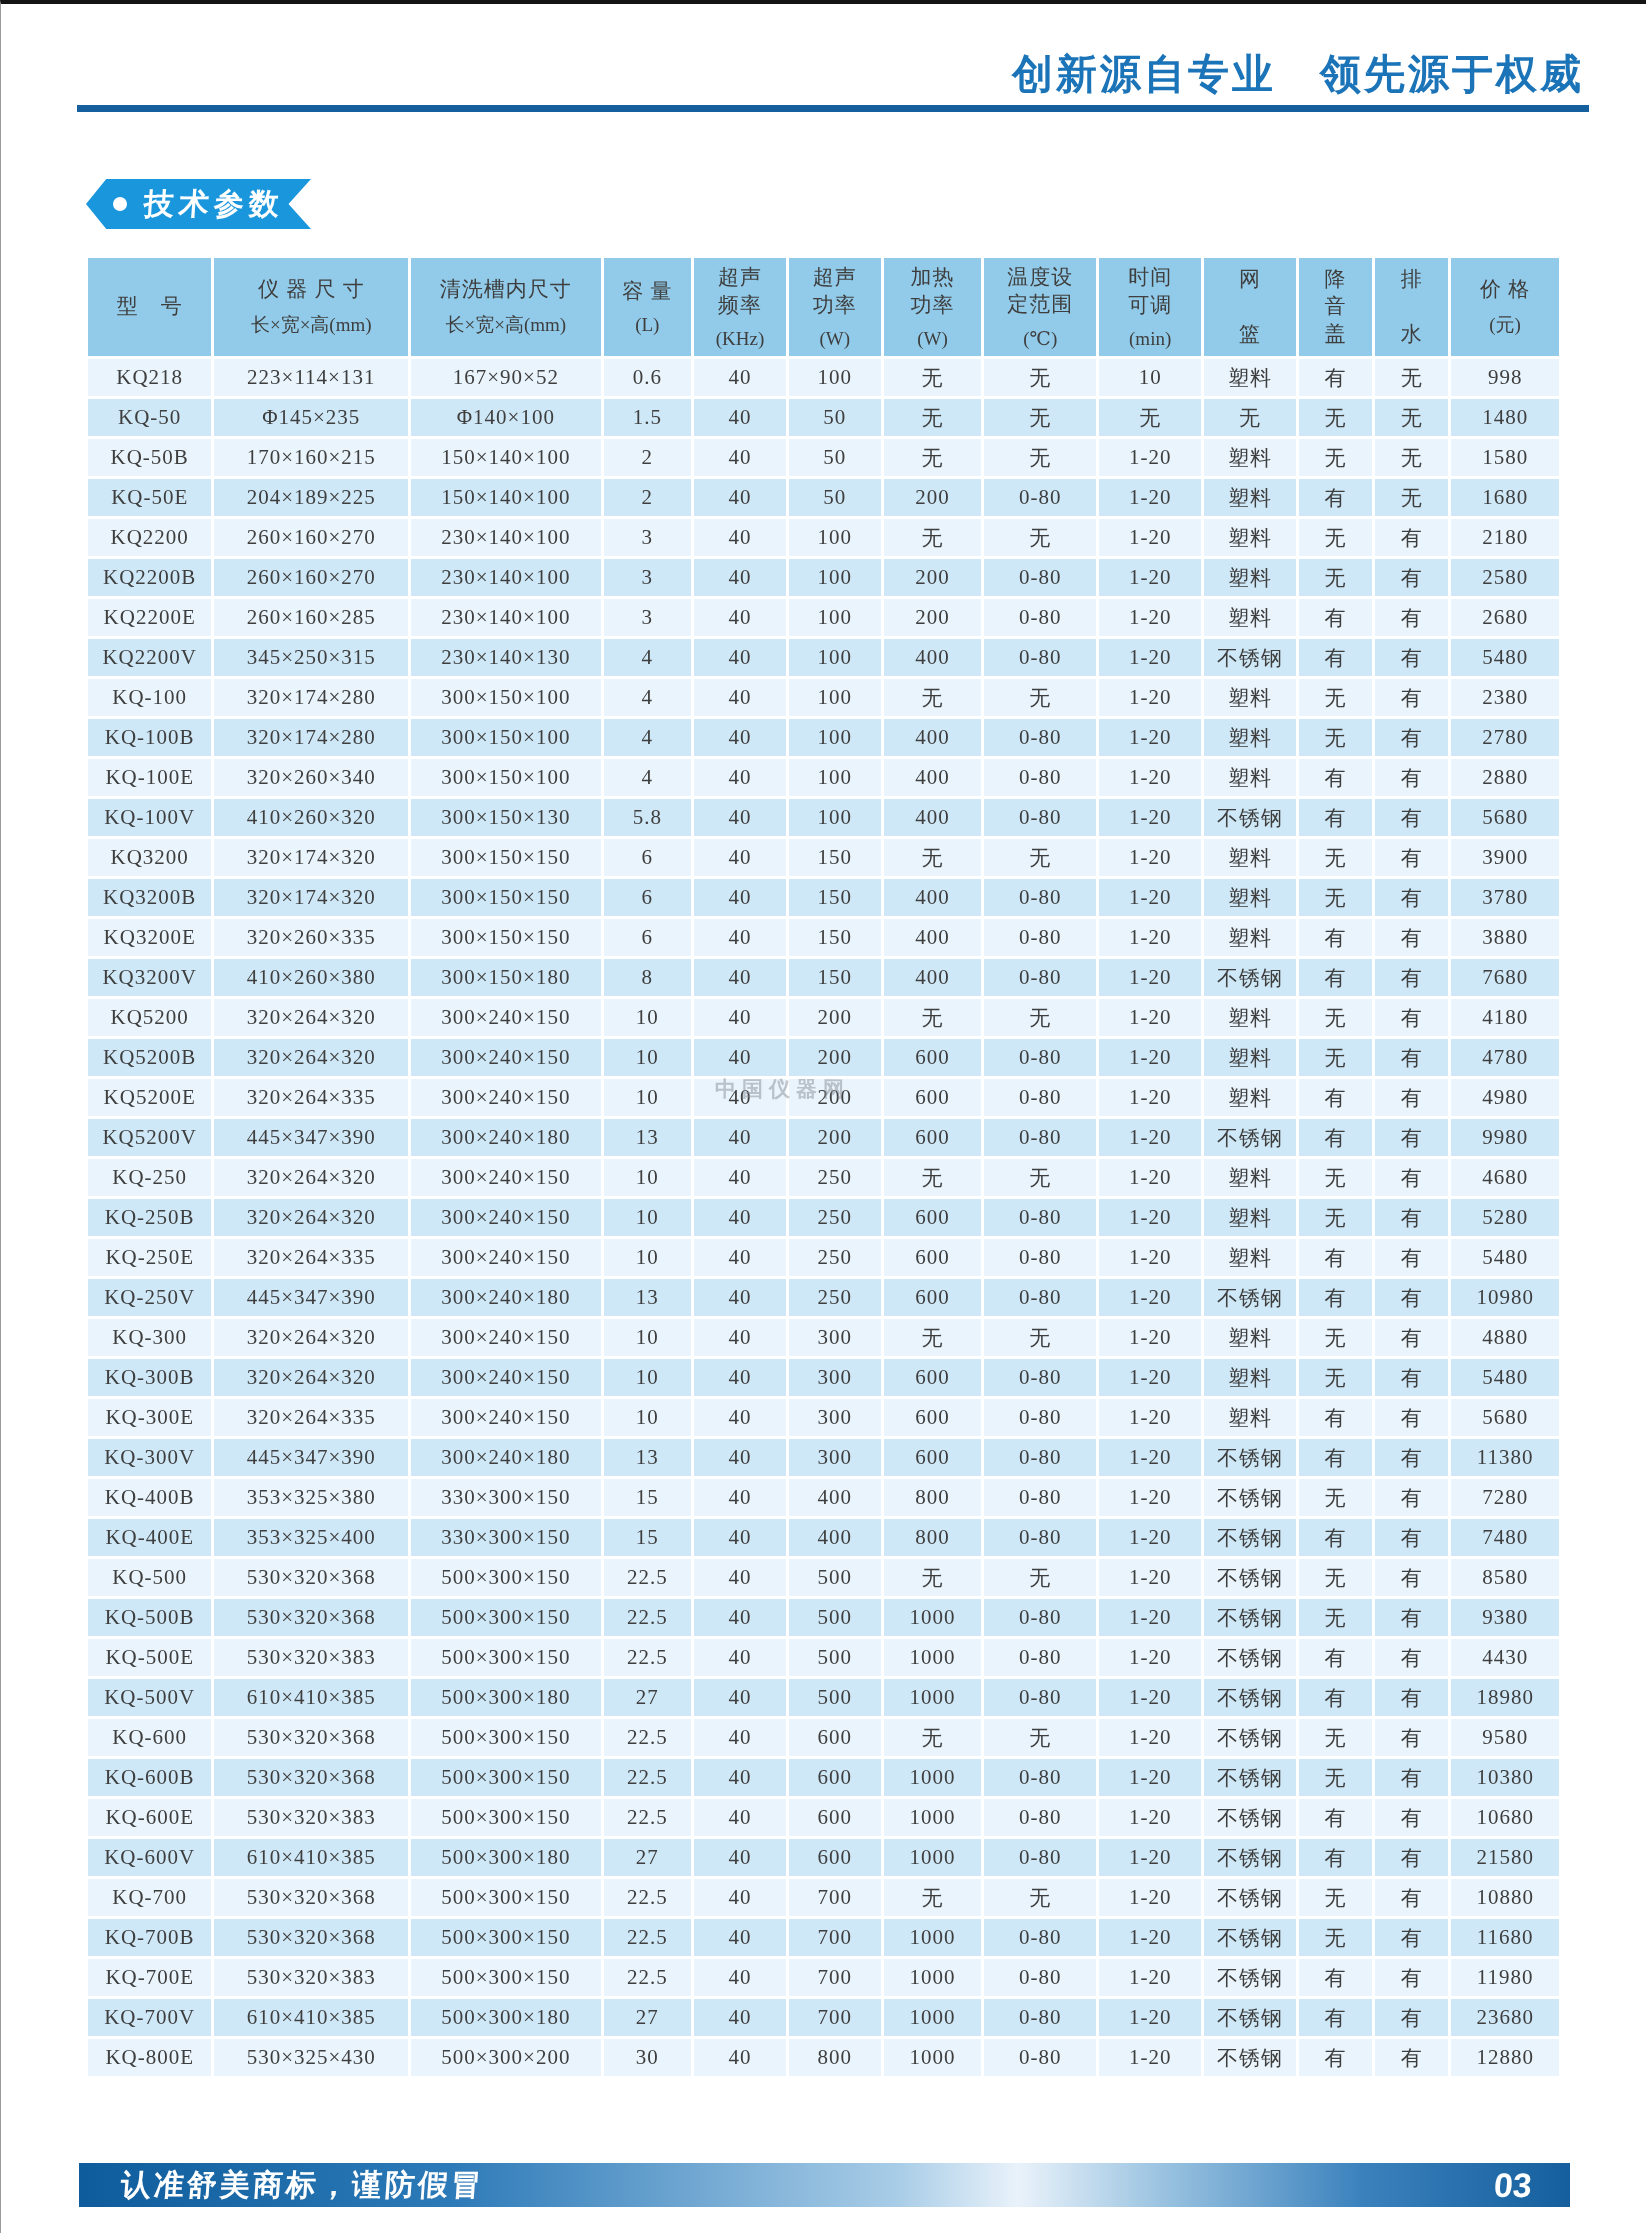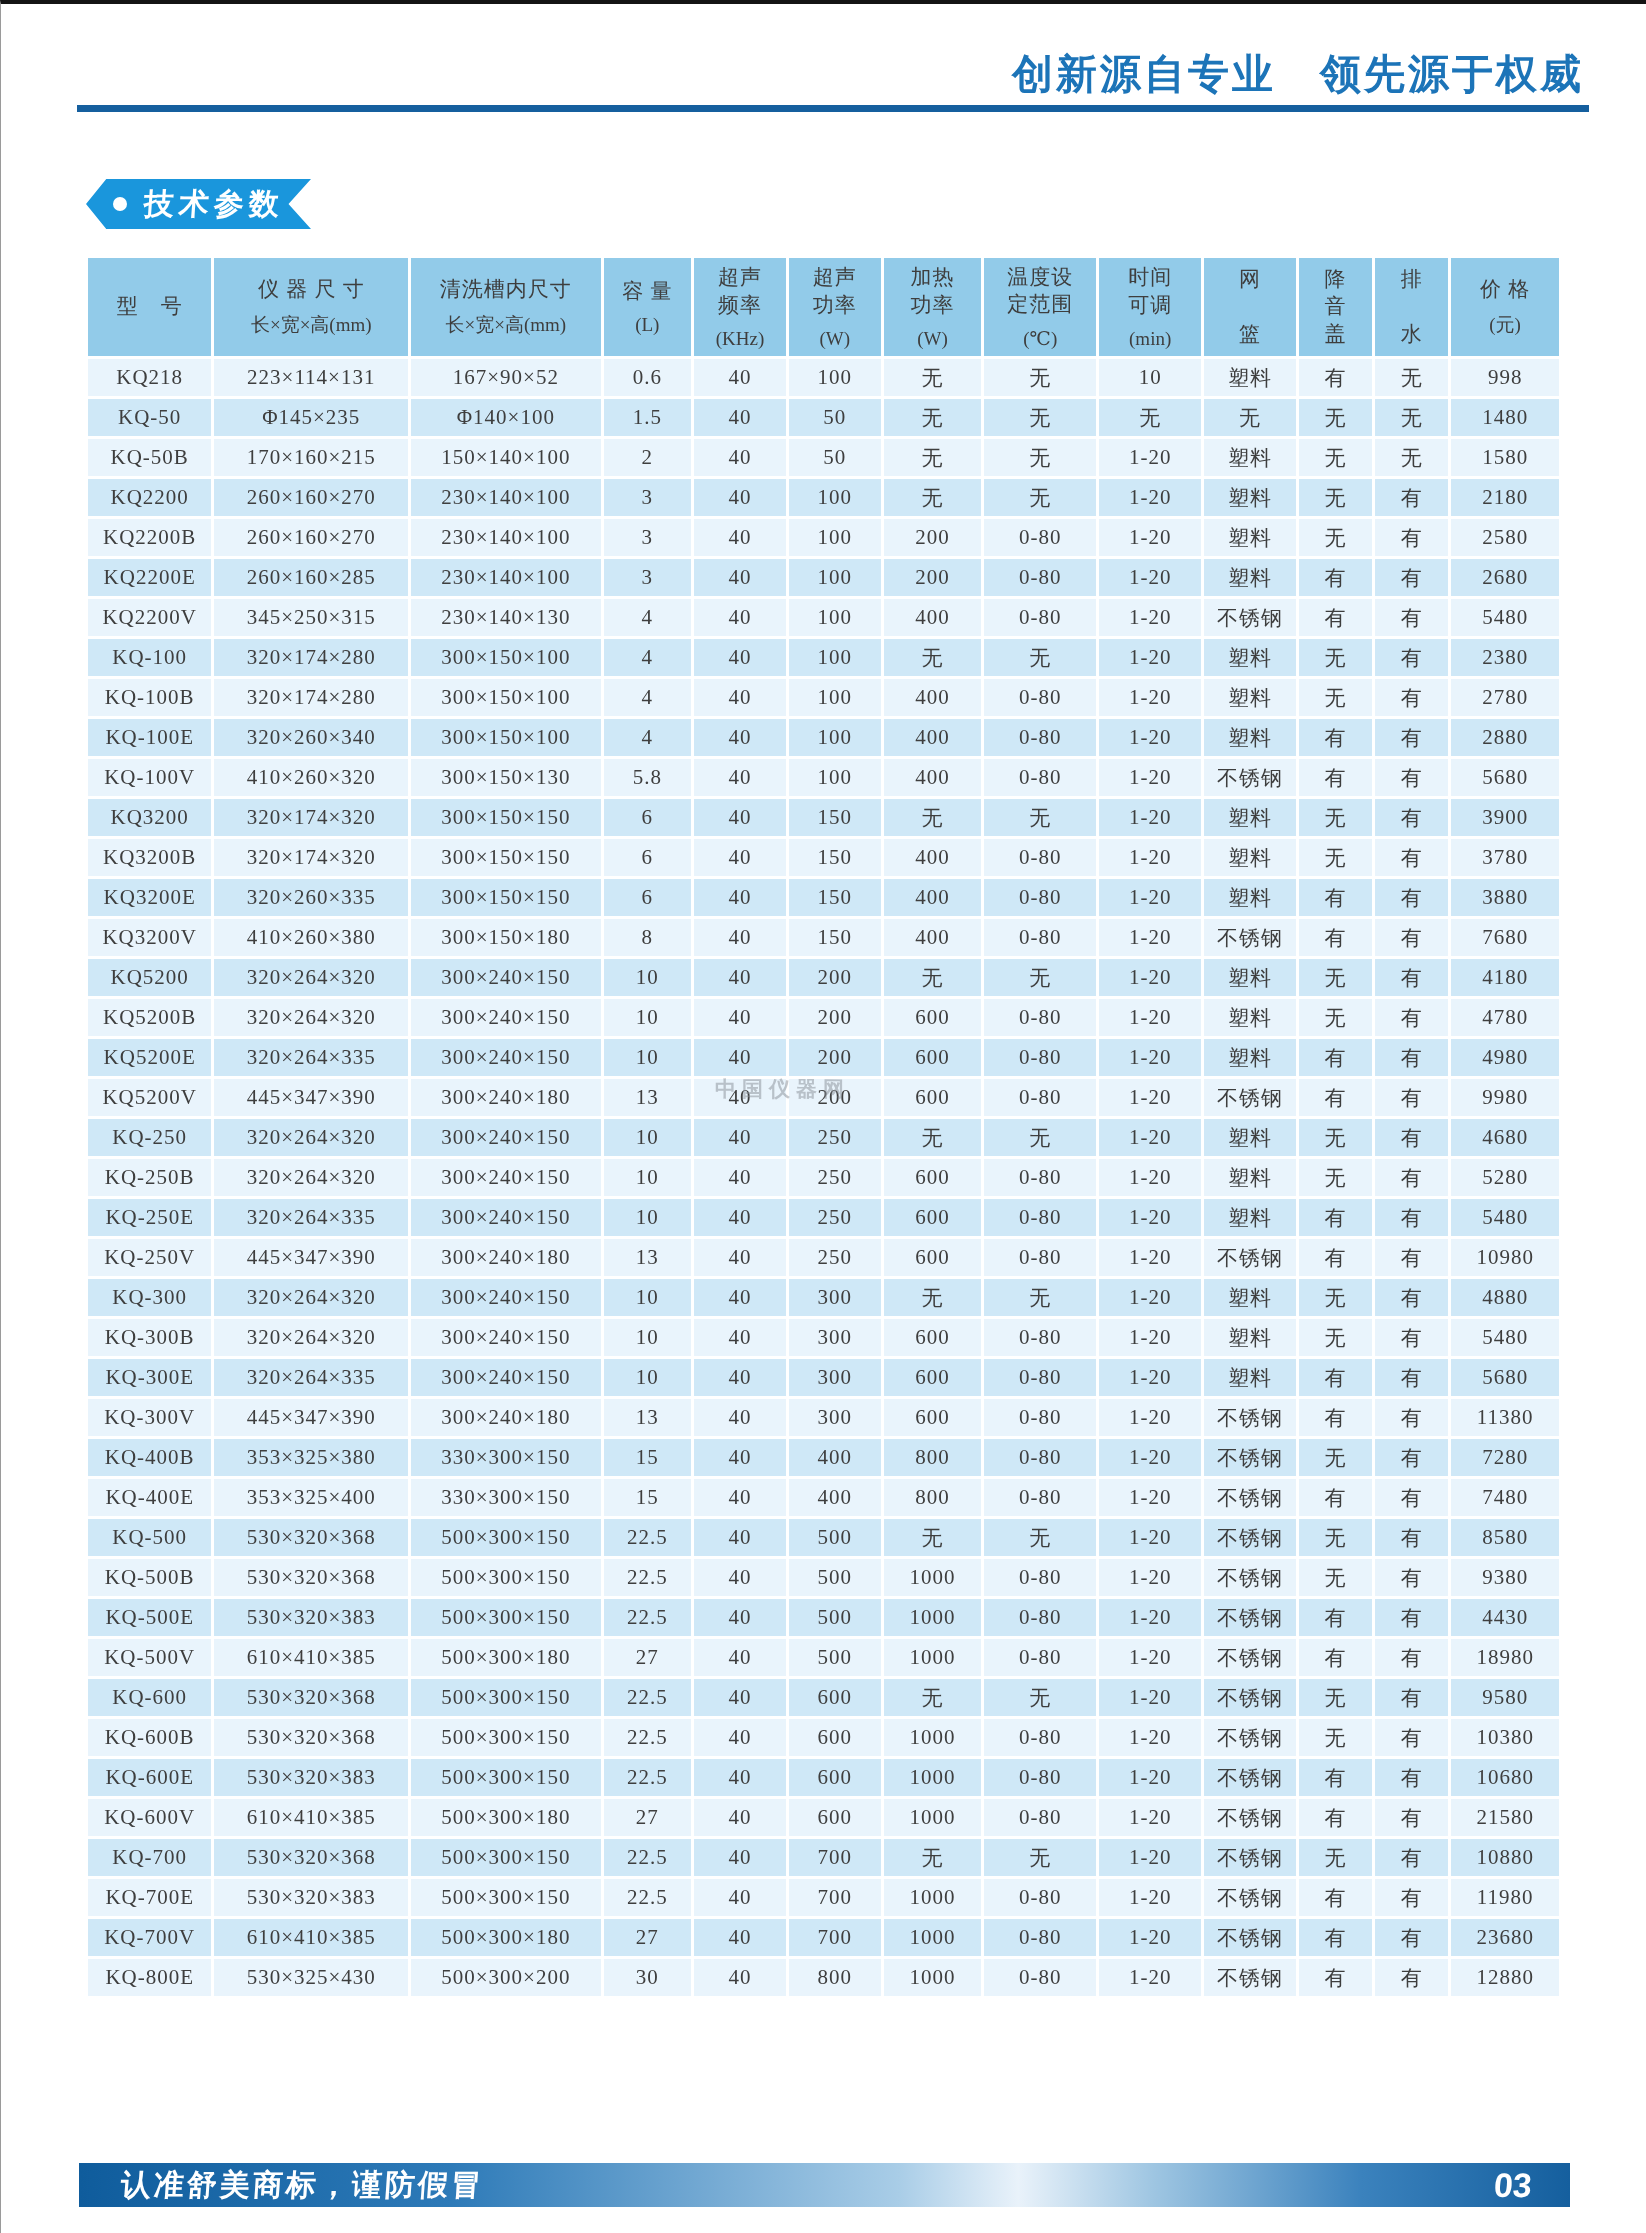--- a/index.html
+++ b/index.html
@@ -216,20 +216,35 @@
           <td>50</td>
           <td>无</td>
           <td>无</td>
           <td>1-20</td>
           <td>塑料</td>
           <td>无</td>
           <td>无</td>
           <td>1580</td>
         </tr>
         <tr>
+          <td>KQ-50E</td>
+          <td>204×189×225</td>
+          <td>150×140×100</td>
+          <td>2</td>
+          <td>40</td>
+          <td>50</td>
+          <td>200</td>
+          <td>0-80</td>
+          <td>1-20</td>
+          <td>塑料</td>
+          <td>有</td>
+          <td>无</td>
+          <td>1680</td>
+        </tr>
+        <tr>
           <td>KQ2200</td>
           <td>260×160×270</td>
           <td>230×140×100</td>
           <td>3</td>
           <td>40</td>
           <td>100</td>
           <td>无</td>
           <td>无</td>
           <td>1-20</td>
           <td>塑料</td>
@@ -741,20 +756,35 @@
           <td>700</td>
           <td>无</td>
           <td>无</td>
           <td>1-20</td>
           <td>不锈钢</td>
           <td>无</td>
           <td>有</td>
           <td>10880</td>
         </tr>
         <tr>
+          <td>KQ-700B</td>
+          <td>530×320×368</td>
+          <td>500×300×150</td>
+          <td>22.5</td>
+          <td>40</td>
+          <td>700</td>
+          <td>1000</td>
+          <td>0-80</td>
+          <td>1-20</td>
+          <td>不锈钢</td>
+          <td>无</td>
+          <td>有</td>
+          <td>11680</td>
+        </tr>
+        <tr>
           <td>KQ-700E</td>
           <td>530×320×383</td>
           <td>500×300×150</td>
           <td>22.5</td>
           <td>40</td>
           <td>700</td>
           <td>1000</td>
           <td>0-80</td>
           <td>1-20</td>
           <td>不锈钢</td>

